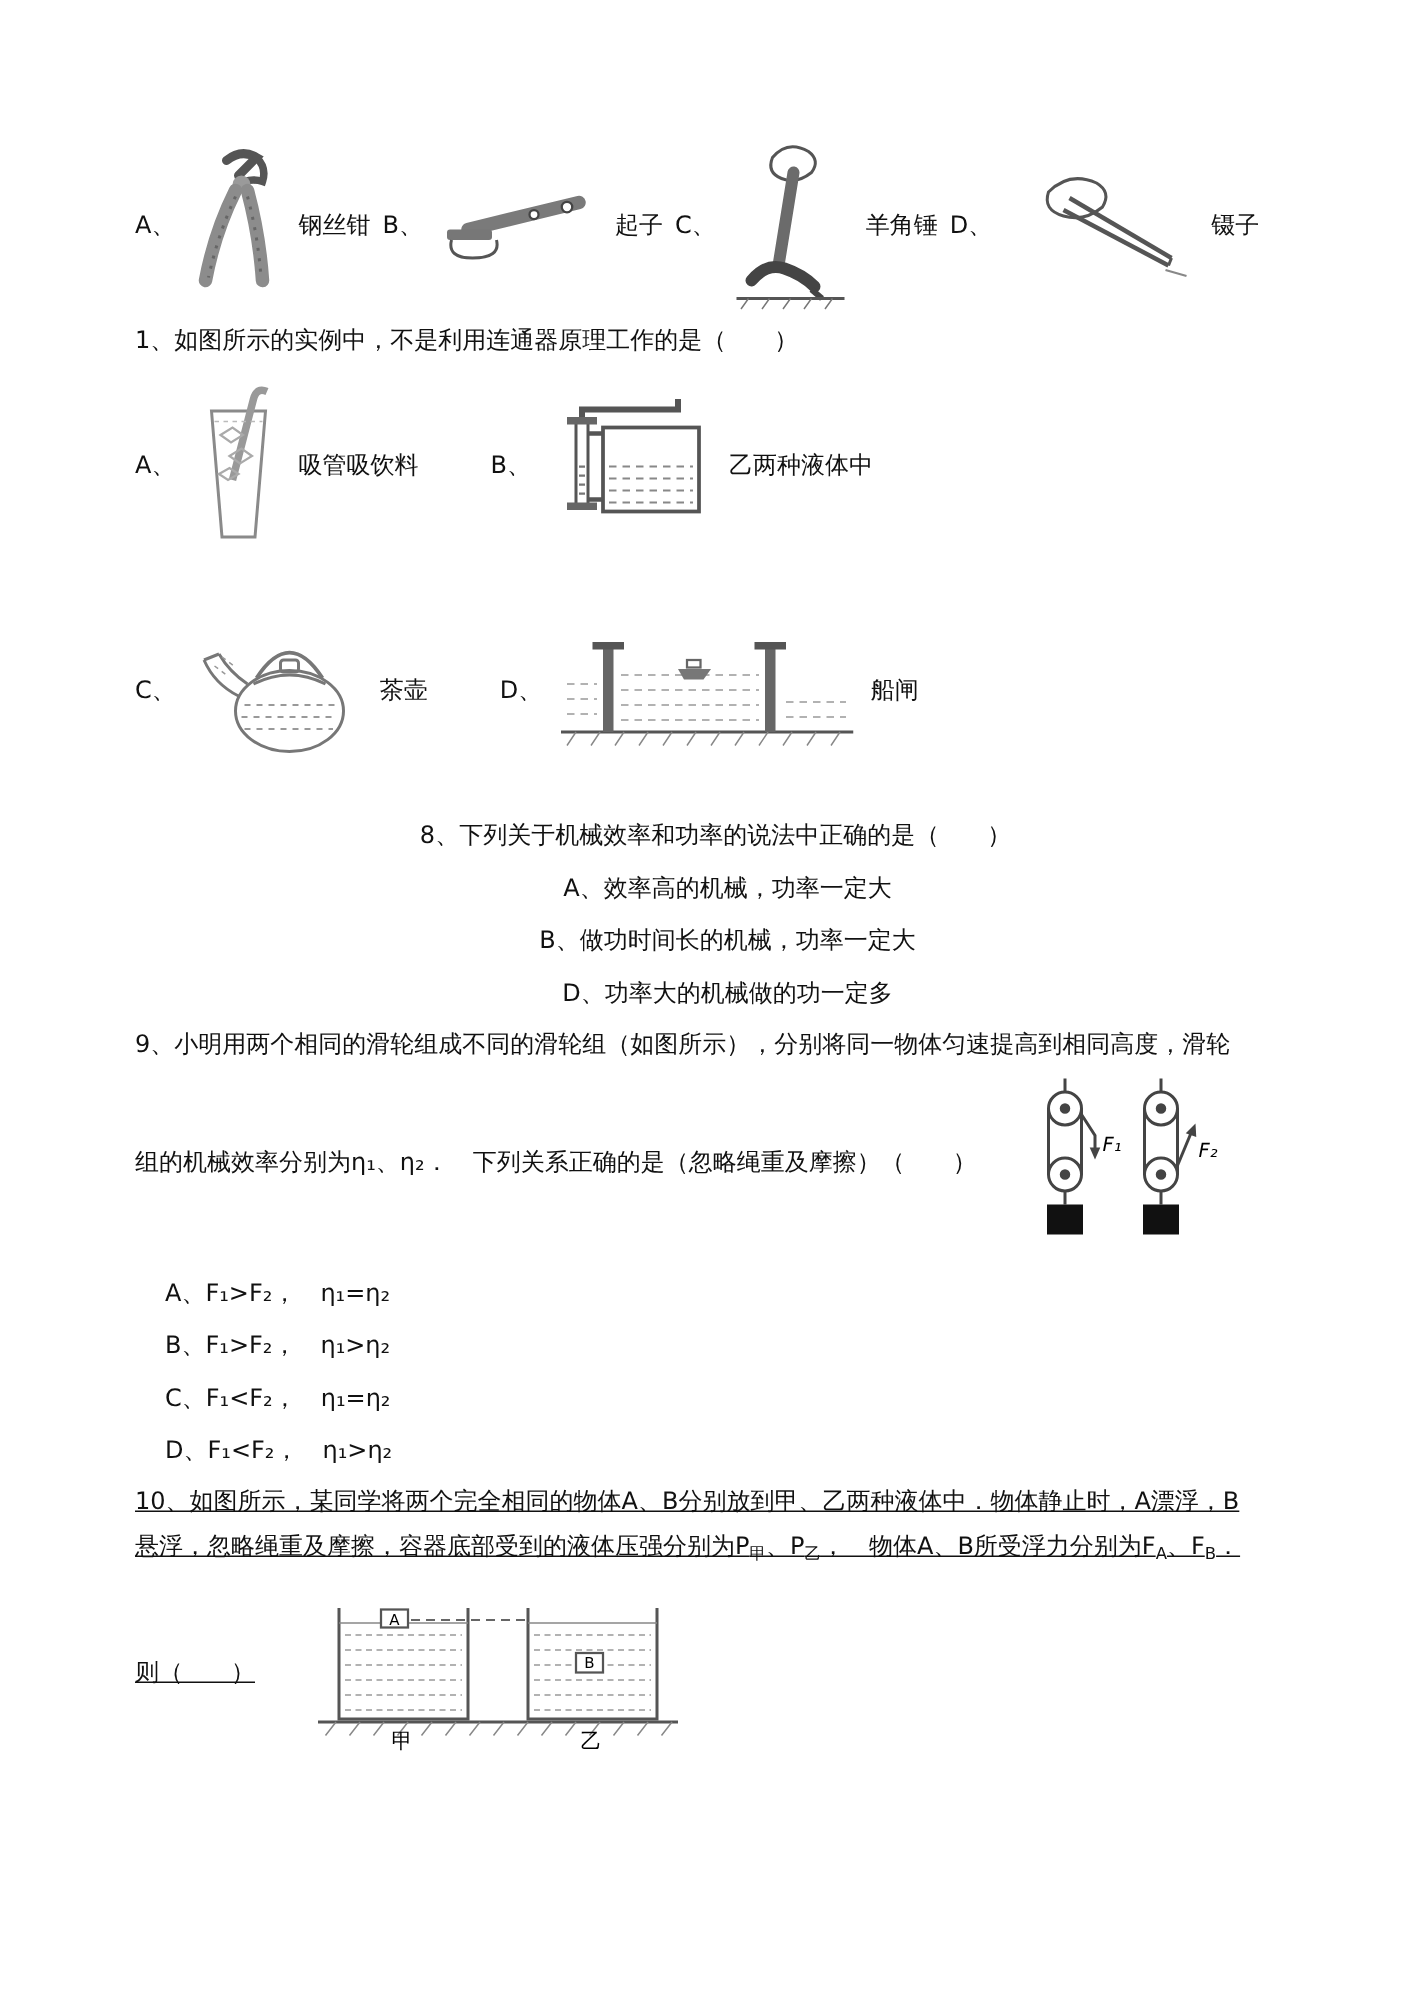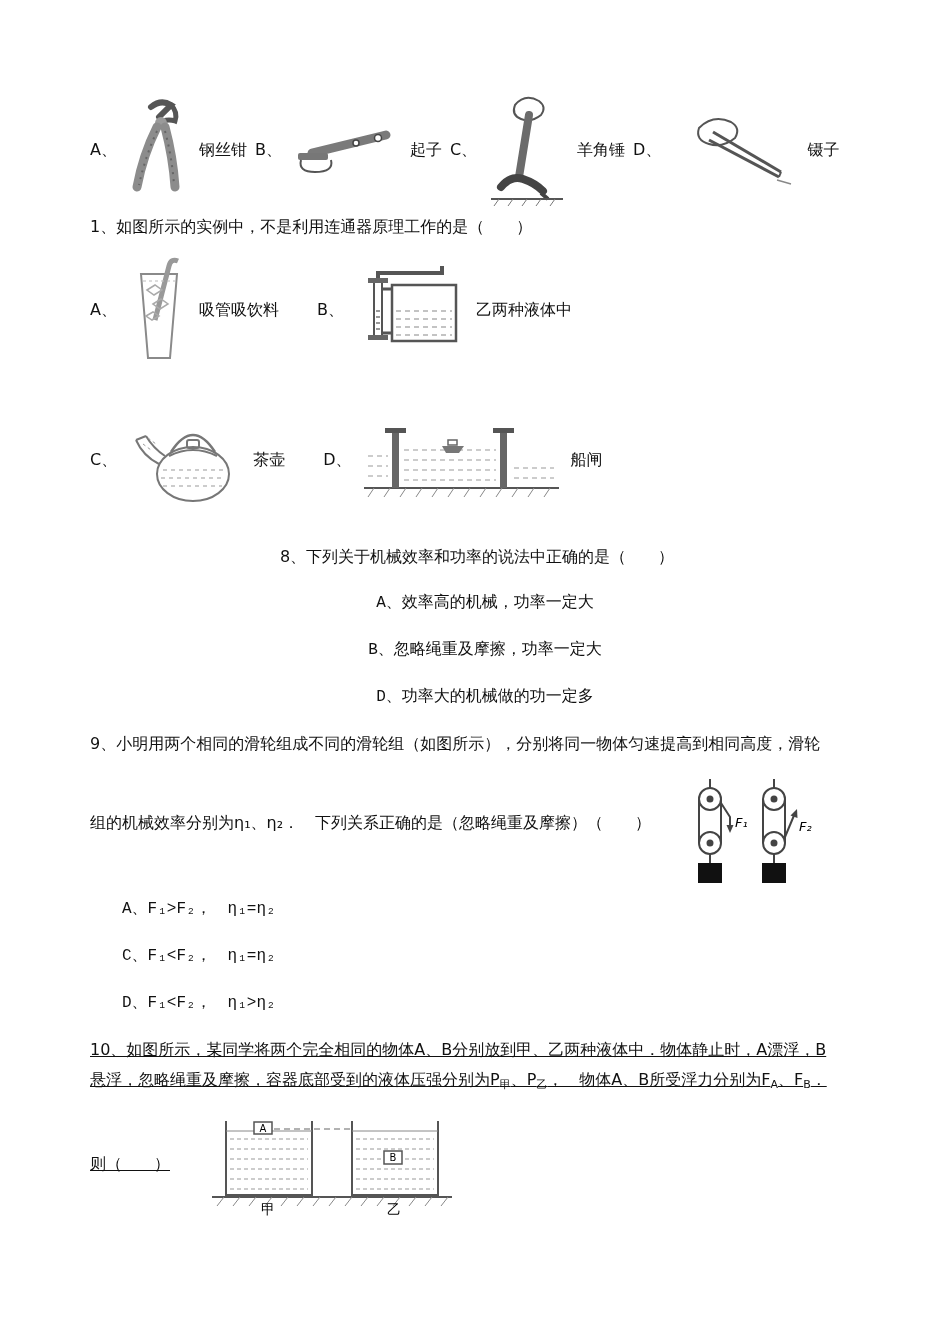--- a/index.html
+++ b/index.html
@@ -4,35 +4,35 @@
 <style>
   html,body{margin:0;padding:0;background:#fff;}
   .page{
     width:950px;height:1344px;box-sizing:border-box;position:relative;overflow:hidden;
     background:#fff;color:#111;
     font-family:"DejaVu Sans","Liberation Sans",sans-serif;
     font-size:16px;line-height:1.5;
     padding:88px 86px 30px 90px;
   }
   .line{line-height:30px;}
-  .opts p{margin:16px;line-height:31px;padding-left:16px;font-family:Liberation Mono, monospace;}
+  .opts p{margin:4px;line-height:31px;padding-left:16px;}
   
   .tools-row{display:flex;align-items:center;gap:8px;height:124px;white-space:nowrap;}
   .fig{flex:none;display:inline-flex;align-items:center;}
   .opt-label,.caption{flex:none;}
-  .cap-sp{margin-right:26px;}
+  .cap-sp{margin-right:36px;}
   
   .fig-row{display:flex;align-items:center;gap:12px;}
   .row-ab{margin-top:12px;}
   .row-cd{margin-top:46px;}
   .q8{margin-top:34px;text-align:center;}
   
   .q9{position:relative;}
   .q9-stem2{margin-top:49px;padding-right:205px;}
-  .q9-fig{position:absolute;right:42px;top:44px;}
+  .q9-fig{position:absolute;right:42px;top:32px;}
   .q9 .opts{margin-top:56px;}
   
   .q10{margin-top:2px;text-decoration:underline;}
   .sub{font-size:11px;position:relative;top:3px;}
   .q10-figrow{display:flex;align-items:center;margin-top:14px;}
   .q10-figrow .fig{margin-left:42px;}
   svg{display:block;}
 </style>
 </head>
 <body>
@@ -152,21 +152,21 @@
         </svg>
       </span>
       <span class="caption">船闸</span>
     </div>
   </div>
 
   <div class="q8">
     <div class="line">8、下列关于机械效率和功率的说法中正确的是（　　）</div>
     <div class="opts">
       <p>A、效率高的机械，功率一定大</p>
-      <p>B、忽略绳重及摩擦，功率一定大</p>
+      <p>B、做功时间长的机械，功率一定大</p>
       <p>D、功率大的机械做的功一定多</p>
     </div>
   </div>
 
   <div class="q9">
     <div class="line">9、小明用两个相同的滑轮组成不同的滑轮组（如图所示），分别将同一物体匀速提高到相同高度，滑轮</div>
 
     <span class="fig q9-fig">
       <svg width="142" height="152" viewBox="0 0 142 152">
 
@@ -197,20 +197,21 @@
         <rect x="82" y="90" width="24" height="20" fill="#111"></rect>
         <path d="M117 36 L117.5 45 L110.5 42.5 Z" fill="#444"></path>
         <text x="119" y="58" font-size="13" font-style="italic" fill="#000">F₂</text>
       </svg>
     </span>
 
     <div class="line q9-stem2">组的机械效率分别为η₁、η₂．　下列关系正确的是（忽略绳重及摩擦）（　　）</div>
 
     <div class="opts">
       <p>A、F₁&gt;F₂，　η₁=η₂</p>
+      <p>B、F₁&gt;F₂，　η₁&gt;η₂</p>
       <p>C、F₁&lt;F₂，　η₁=η₂</p>
       <p>D、F₁&lt;F₂，　η₁&gt;η₂</p>
     </div>
   </div>
 
   <div class="q10">
     <div class="line">10、如图所示，某同学将两个完全相同的物体A、B分别放到甲、乙两种液体中．物体静止时，A漂浮，B</div>
     <div class="line">
       <span>悬浮，忽略绳重及摩擦，容器底部受到的液体压强分别为P</span><span class="sub">甲</span><span>、P</span><span class="sub">乙</span><span>，　物体A、B所受浮力分别为F</span><span class="sub">A</span><span>、F</span><span class="sub">B</span><span>．</span>
     </div>

